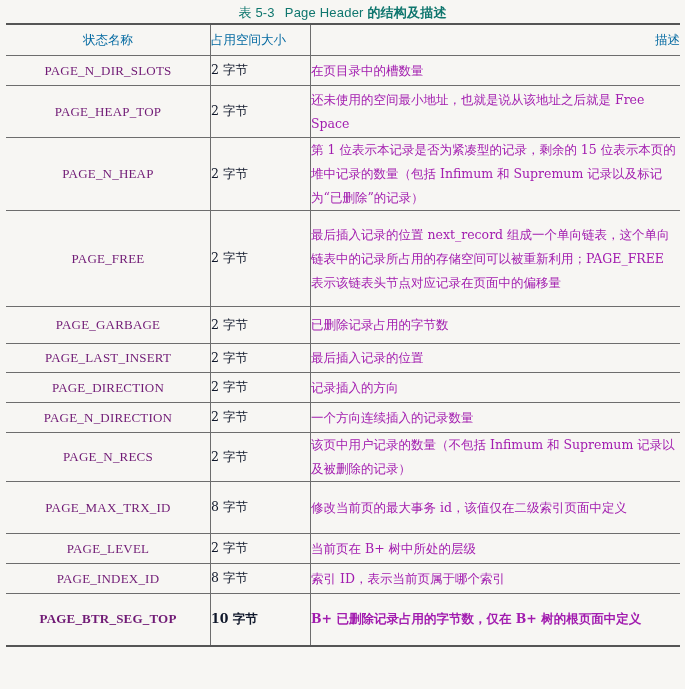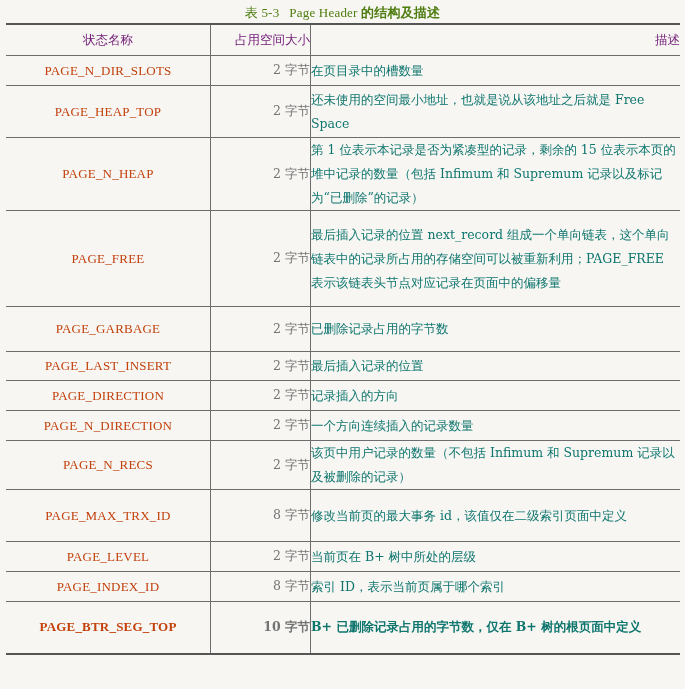--- a/index.html
+++ b/index.html
@@ -14,23 +14,23 @@
       overflow: hidden;
       font-family: "DejaVu Serif", "Liberation Serif", serif;
       color: #2a2a2a;
     }
     .caption {
       position: absolute;
       top: 4px;
       left: 0;
       width: 685px;
       text-align: center;
-      font-family: Liberation Serif, serif;
+      font-family: Liberation Sans, sans-serif;
       font-size: 13px;
-      color: #4d7c0f;
+      color: #0f766e;
       letter-spacing: 0.2px;
     }
     .caption .cap-num { margin-right: 10px; }
     .caption .cap-bold { font-weight: bold; }
     table.ph {
       position: absolute;
       top: 23px;
       left: 6px;
       width: 674px;
       border-collapse: collapse;
@@ -39,35 +39,35 @@
     }
     table.ph th, table.ph td {
       border-top: 1px solid #6d6d6d;
       border-bottom: 1px solid #6d6d6d;
       padding: 0;
     }
     table.ph th {
       font-family: "DejaVu Sans", "Liberation Sans", sans-serif;
       font-weight: normal;
       font-size: 12.5px;
-      color: #701a75;
+      color: #0369a1;
       height: 30px;
       border-top: 2px solid #555;
     }
     table.ph tr:last-child td { border-bottom: 2px solid #555; }
     .c1 { width: 204px; text-align: center; }
-    .c2 { width: 99px; text-align: right; border-left: 1px solid #6d6d6d; border-right: 1px solid #6d6d6d; }
+    .c2 { width: 99px; text-align: left; border-left: 1px solid #6d6d6d; border-right: 1px solid #6d6d6d; }
     .c3 { text-align: left; }
-    td.c1 { font-family: "Liberation Serif", "DejaVu Serif", serif; font-size: 13px; color: #c2410c; letter-spacing: 0.2px; }
-    td.c2 { font-size: 12.5px; color: #737373; }
+    td.c1 { font-family: "Liberation Serif", "DejaVu Serif", serif; font-size: 13px; color: #701a75; letter-spacing: 0.2px; }
+    td.c2 { font-size: 12.5px; color: #0f172a; }
     td.c3 {
       padding: 4px 10px 4px 12px;
       line-height: 24px;
       font-size: 12.5px;
-      color: #0f766e;
+      color: #a21caf;
       margin-top: 15px;
     }
   </style>
 </head>
 <body>
 
 <div class="caption">
   <span class="cap-num">表 5-3</span><span>Page Header </span><span class="cap-bold">的结构及描述</span>
 </div>
 
@@ -93,21 +93,21 @@
       <tr style="height: 73px;">
         <td class="c1">PAGE_N_HEAP</td>
         <td class="c2">2 字节</td>
         <td class="c3">第 1 位表示本记录是否为紧凑型的记录，剩余的 15 位表示本页的堆中记录的数量（包括 Infimum 和 Supremum 记录以及标记为“已删除”的记录）</td>
       </tr>
       <tr style="height: 96px;">
         <td class="c1">PAGE_FREE</td>
         <td class="c2">2 字节</td>
         <td class="c3">最后插入记录的位置 next_record 组成一个单向链表，这个单向链表中的记录所占用的存储空间可以被重新利用；PAGE_FREE 表示该链表头节点对应记录在页面中的偏移量</td>
       </tr>
-      <tr style="height: 45px;">
+      <tr style="height: 37px;">
         <td class="c1">PAGE_GARBAGE</td>
         <td class="c2">2 字节</td>
         <td class="c3">已删除记录占用的字节数</td>
       </tr>
       <tr style="height: 29px;">
         <td class="c1">PAGE_LAST_INSERT</td>
         <td class="c2">2 字节</td>
         <td class="c3">最后插入记录的位置</td>
       </tr>
       <tr style="height: 30px;">

